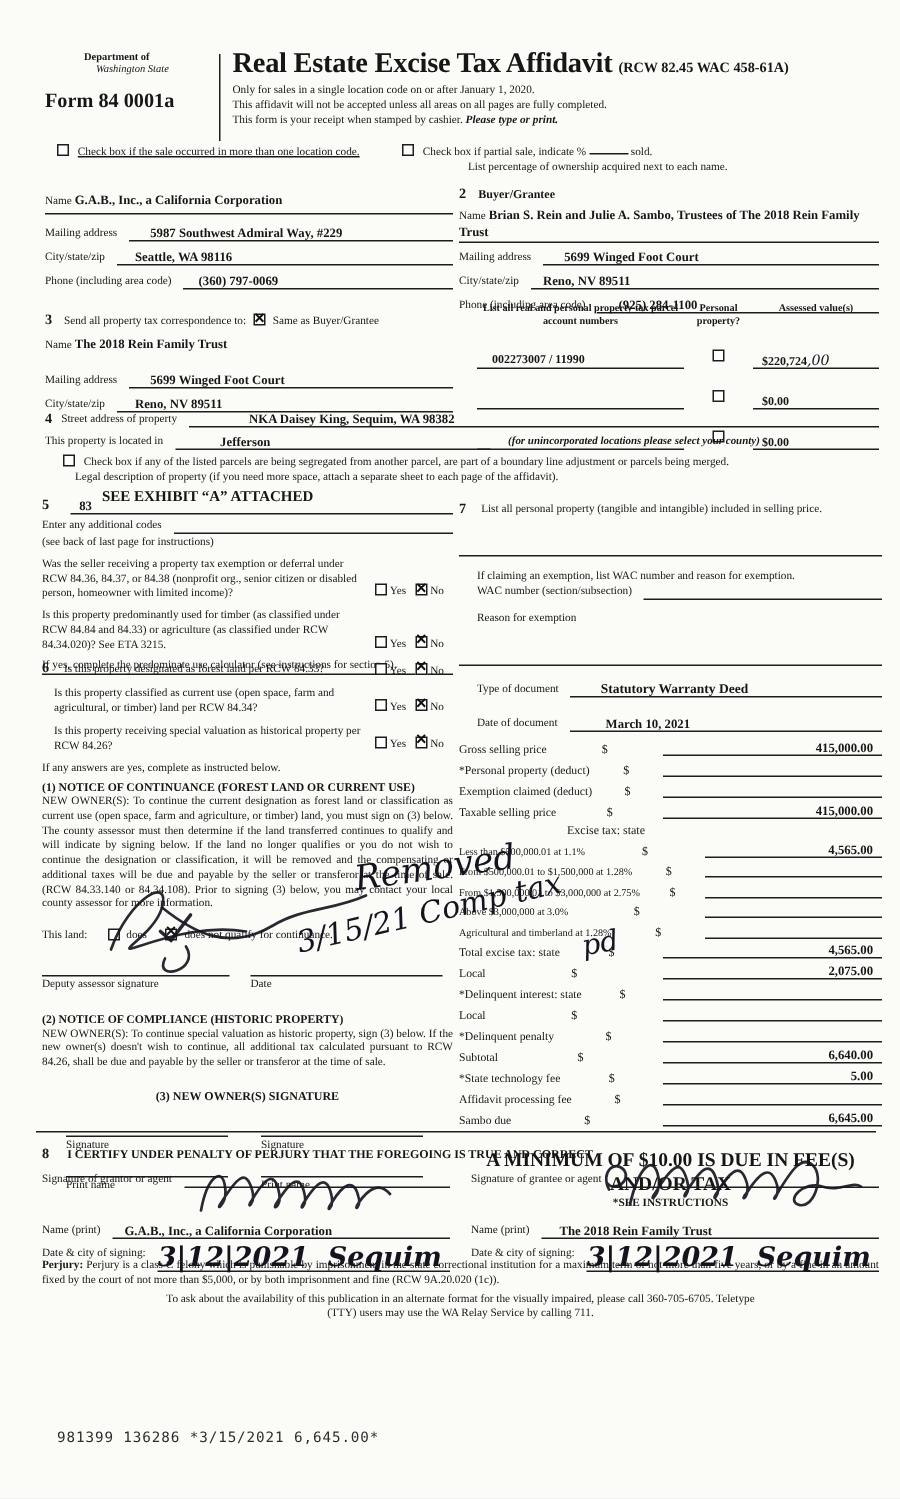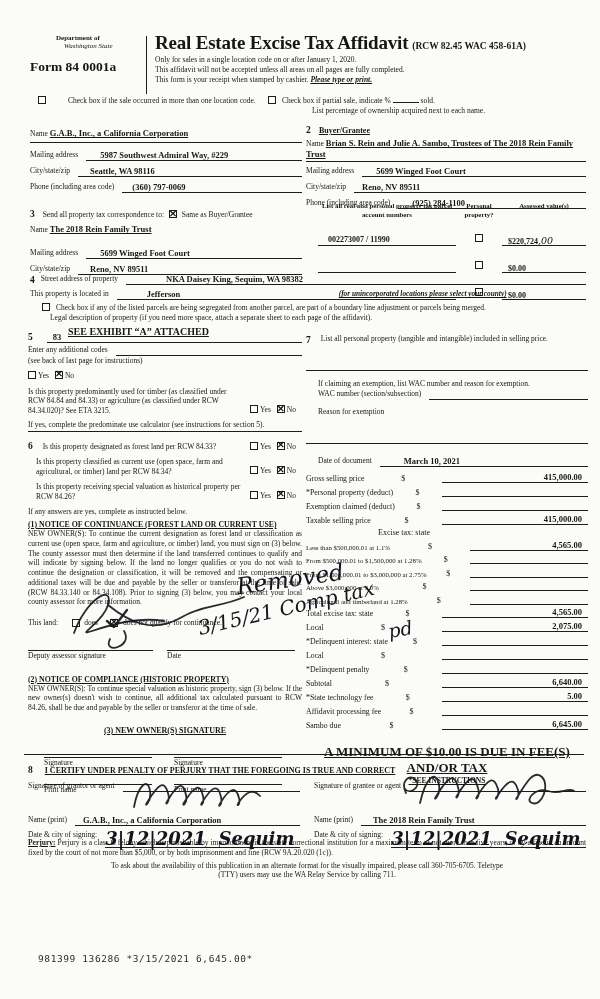--- a/index.html
+++ b/index.html
@@ -4,21 +4,21 @@
 <style>
   * { margin:0; padding:0; box-sizing:border-box; }
   html,body { background:#e9e9e7; }
   .page {
     position:relative; width:600px; height:999px; margin:0 auto;
     background:#fbfbf8; color:#161616;
     font-family:"Liberation Serif", serif;
     overflow:hidden;
   }
   .abs { position:absolute; }
-  .b { font-weight:bold;text-decoration:underline; }
+  .b { font-weight:bold; }
   .i { font-style:italic; }
   .t65 { font-size:6.8px; line-height:1.28; }
   .t7  { font-size:7.5px; line-height:1.3; }
   .t8  { font-size:8.5px; line-height:1.3; }
   .secnum { font-weight:bold; font-size:9.5px; }
   .cb { display:inline-block; width:8px; height:8px; border:1px solid #1d1d1d; background:#fff;
         position:relative; vertical-align:-1px; flex:none; }
   .cb.x::after { content:"\2715"; position:absolute; left:-1px; top:-2.5px; width:10px;
         font-size:9.5px; font-weight:bold; color:#111; line-height:11px; }
   .frow { display:flex; align-items:flex-start; }
@@ -64,21 +64,21 @@
       <span style="font-size:19px; font-weight:bold; letter-spacing:-0.2px;">Real Estate Excise Tax Affidavit</span>
       <span style="font-size:9.5px; font-weight:bold;">(RCW 82.45 WAC 458-61A)</span>
     </div>
     <div class="t7" style="margin-top:1px;">Only for sales in a single location code on or after January 1, 2020.</div>
     <div class="t7">This affidavit will not be accepted unless all areas on all pages are fully completed.</div>
     <div class="t7"><span>This form is your receipt when stamped by cashier. </span><span class="i b">Please type or print.</span></div>
   </div>
 
   <div class="abs t7" style="left:38px; top:96px;">
     <span class="cb"></span>
-    <span style="margin-left:20px;">Check box if the sale occurred in more than one location code.</span>
+    <span style="margin-left:4px;text-decoration:underline;">Check box if the sale occurred in more than one location code.</span>
   </div>
   <div class="abs t7" style="left:268px; top:96px; width:300px;">
     <div>
       <span class="cb"></span>
       <span style="margin-left:4px;">Check box if partial sale, indicate %</span>
       <span style="display:inline-block; width:26px; border-bottom:1px solid #1d1d1d;"></span>
       <span>sold.</span>
     </div>
     <div style="margin-left:44px;">List percentage of ownership acquired next to each name.</div>
   </div>
@@ -199,20 +199,21 @@
       <span class="secnum">5</span>
       <span class="fline" style="margin-left:14px; padding-left:6px;">83</span>
     </div>
     <div class="frow t7" style="margin-top:2px;">
       <span class="lab">Enter any additional codes</span>
       <span class="fline"></span>
     </div>
     <div class="t7">(see back of last page for instructions)</div>
 
     <div class="q t7">
+      <span class="qtext">Was the seller receiving a property tax exemption or deferral under RCW 84.36, 84.37, or 84.38 (nonprofit org., senior citizen or disabled person, homeowner with limited income)?</span>
       <span class="yn">
         <span class="cb"></span><span>Yes</span><span class="cb x"></span><span>No</span>
       </span>
     </div>
     <div class="q t7">
       <span class="qtext">Is this property predominantly used for timber (as classified under RCW 84.84 and 84.33) or agriculture (as classified under RCW 84.34.020)? See ETA 3215.</span>
       <span class="yn">
         <span class="cb"></span><span>Yes</span><span class="cb x"></span><span>No</span>
       </span>
     </div>
@@ -300,20 +301,24 @@
     </div>
     <div class="sigline" style="height:1px; margin-top:24px;"></div>
     <div class="t7" style="margin-top:8px; padding-left:12px;">If claiming an exemption, list WAC number and reason for exemption.</div>
     <div class="frow t7" style="padding-left:12px;">
       <span class="lab">WAC number (section/subsection)</span>
       <span class="fline"></span>
     </div>
     <div class="t7" style="margin-top:7px; padding-left:12px;">Reason for exemption</div>
     <div class="sigline" style="height:1px; margin-top:26px;"></div>
 
+    <div class="frow t7" style="margin-top:10px; padding-left:12px;">
+      <span class="lab">Type of document</span>
+      <span class="fline" style="padding-left:20px; font-size:9px;">Statutory Warranty Deed</span>
+    </div>
     <div class="frow t7" style="margin-top:12px; padding-left:12px;">
       <span class="lab">Date of document</span>
       <span class="fline" style="padding-left:24px;">March 10, 2021</span>
     </div>
 
     <div style="margin-top:5px;">
         <div class="finrow fin-top">
         <span class="flab">Gross selling price</span>
         <span class="fdollar">$</span>
         <span class="fval">415,000.00</span>

